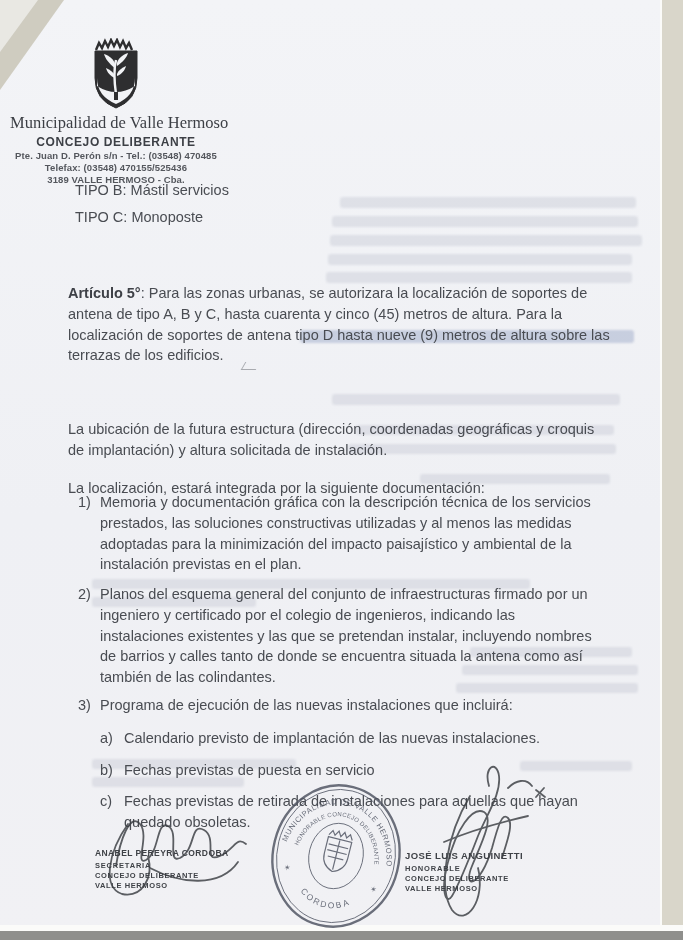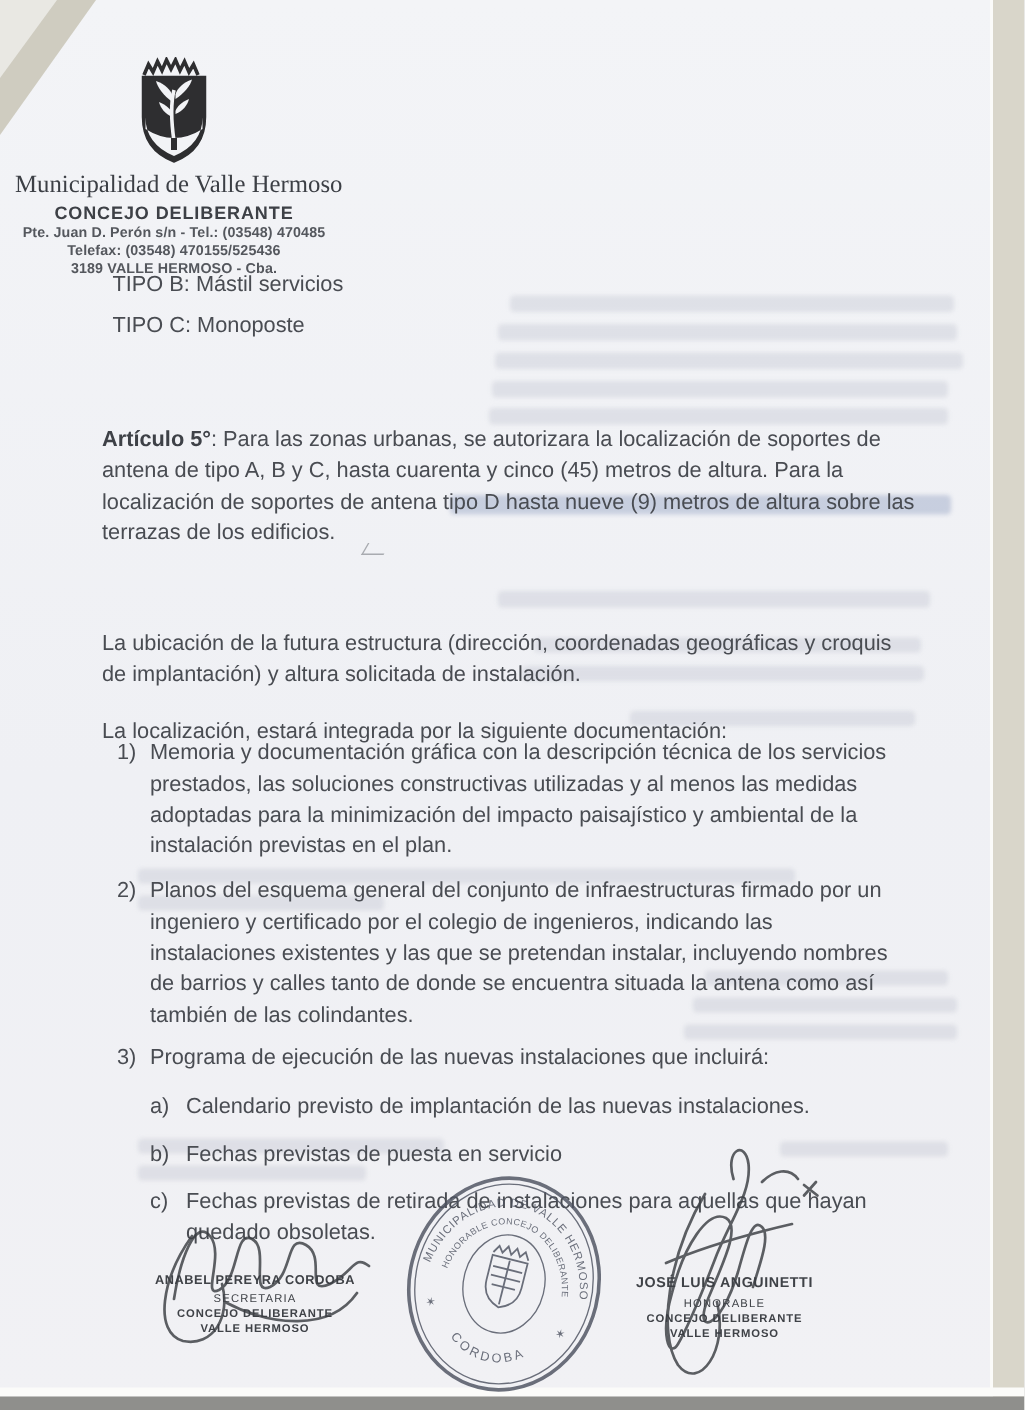--- a/index.html
+++ b/index.html
@@ -30,23 +30,23 @@
   .para{position:absolute;}
   .b{font-weight:bold;color:#3e4147;}
   .list-item{position:absolute;display:flex;}
   .marker{width:22px;flex:0 0 22px;}
   .sub .marker{width:24px;flex:0 0 24px;}
   
   .ghost{position:absolute;height:11px;border-radius:3px;z-index:1;
     background:rgba(148,156,176,.20);filter:blur(1.3px);}
   .ghost.blue{background:rgba(105,125,172,.30);height:13px;}
   
-  .sig-block{position:absolute;text-align:center;z-index:3;color:#3f4247;}
+  .sig-block{position:absolute;z-index:3;color:#3f4247;}
   .sig-name{font-size:8.5px;font-weight:bold;letter-spacing:.4px;white-space:nowrap;}
-  .sig-role{font-size:7.5px;font-weight:normal;letter-spacing:.8px;margin-top:3px;}
+  .sig-role{font-size:7.5px;font-weight:bold;letter-spacing:.8px;margin-top:3px;}
   .sig-line{font-size:7.5px;font-weight:bold;letter-spacing:.6px;margin-top:1px;}
   .sig-left{left:95px;top:848px;width:150px;}
   .sig-right{left:405px;top:850px;width:156px;}
   .sig-right .sig-name{font-size:9.5px;}
   .ink-layer{position:absolute;inset:0;z-index:5;pointer-events:none;}
   .stamp{position:absolute;left:266px;top:780px;z-index:4;transform:rotate(14deg);opacity:.82;}
   .pen-mark{position:absolute;left:243px;top:362px;width:14px;height:7px;z-index:2;
     border-bottom:1.5px solid #8a8d93;border-left:1.5px solid #8a8d93;transform:skewX(-30deg);opacity:.7;}
 </style>
 </head>

